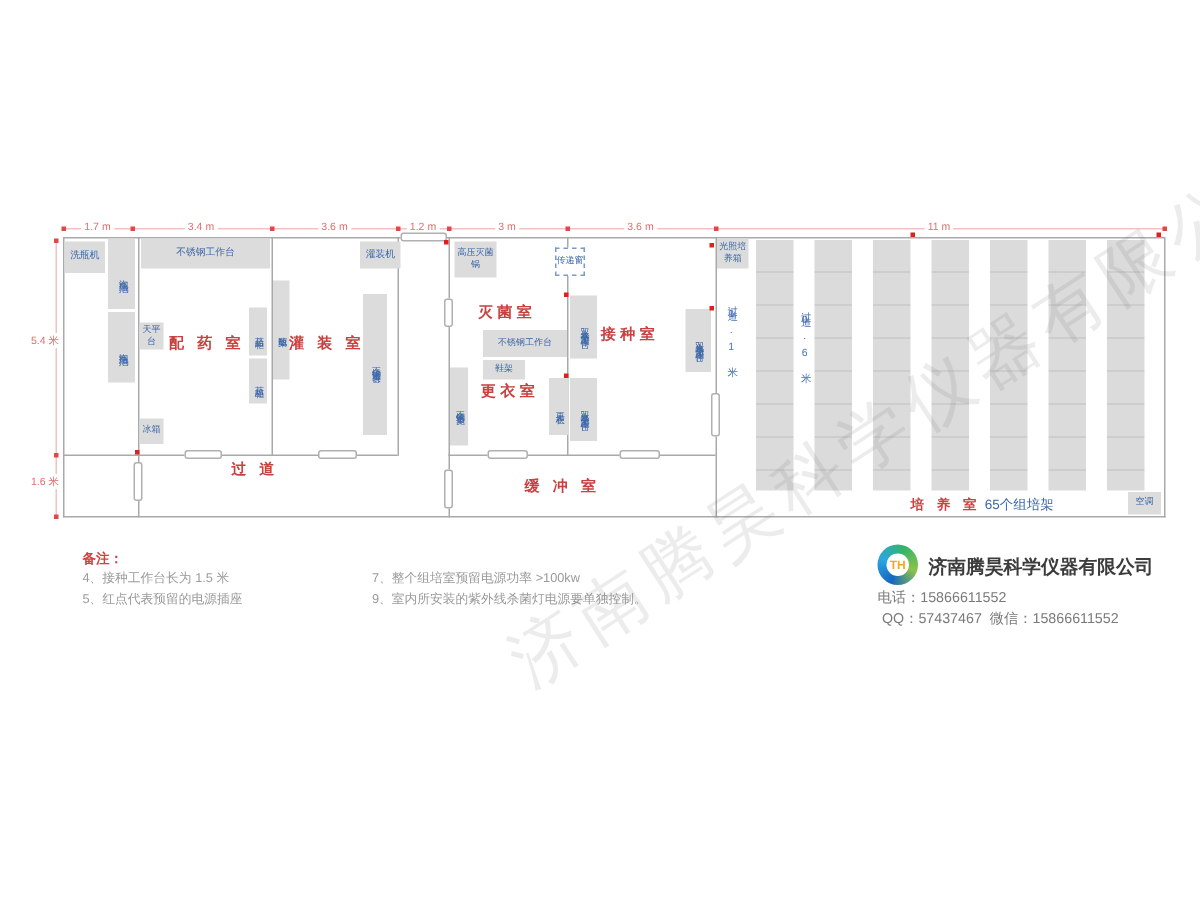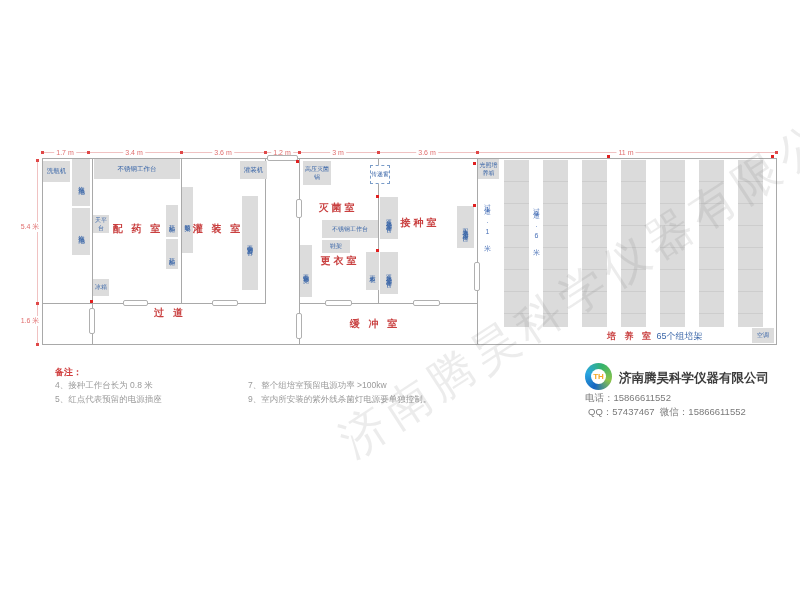--- a/index.html
+++ b/index.html
@@ -173,21 +173,21 @@
   <div class="dot" style="left:376px;top:249px;"></div>
   <div class="dot" style="left:473px;top:162px;"></div>
   <div class="dot" style="left:473px;top:204px;"></div>
   <div class="dot" style="left:90px;top:300px;"></div>
   <div class="dot" style="left:607px;top:155px;"></div>
   <div class="dot" style="left:771px;top:155px;"></div>
   <div class="dot" style="left:296px;top:160px;"></div>
 
   <div class="notes-title" style="left:55px;top:366px;">备注：</div>
   <div class="notes-col" style="left:55px;top:379px;">
-    <div class="note-line">4、接种工作台长为 0.8 米</div>
+    <div class="note-line">4、接种工作台长为 1.5 米</div>
     <div class="note-line">5、红点代表预留的电源插座</div>
   </div>
   <div class="notes-col" style="left:248px;top:379px;">
     <div class="note-line">7、整个组培室预留电源功率 &gt;100kw</div>
     <div class="note-line">9、室内所安装的紫外线杀菌灯电源要单独控制。</div>
   </div>
 
   <div class="logo" style="left:585px;top:363px;">
     <span class="logo-th">TH</span>
   </div>

